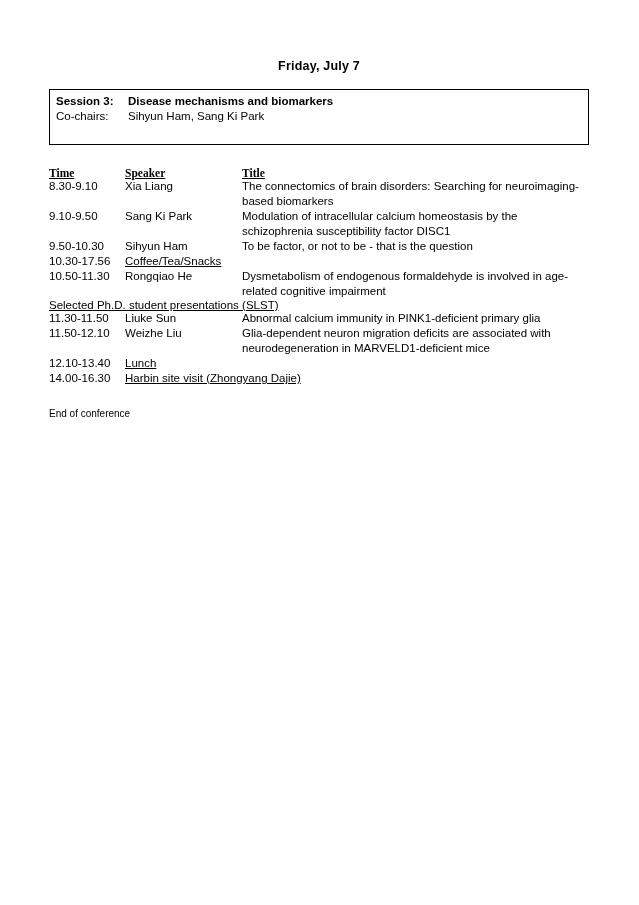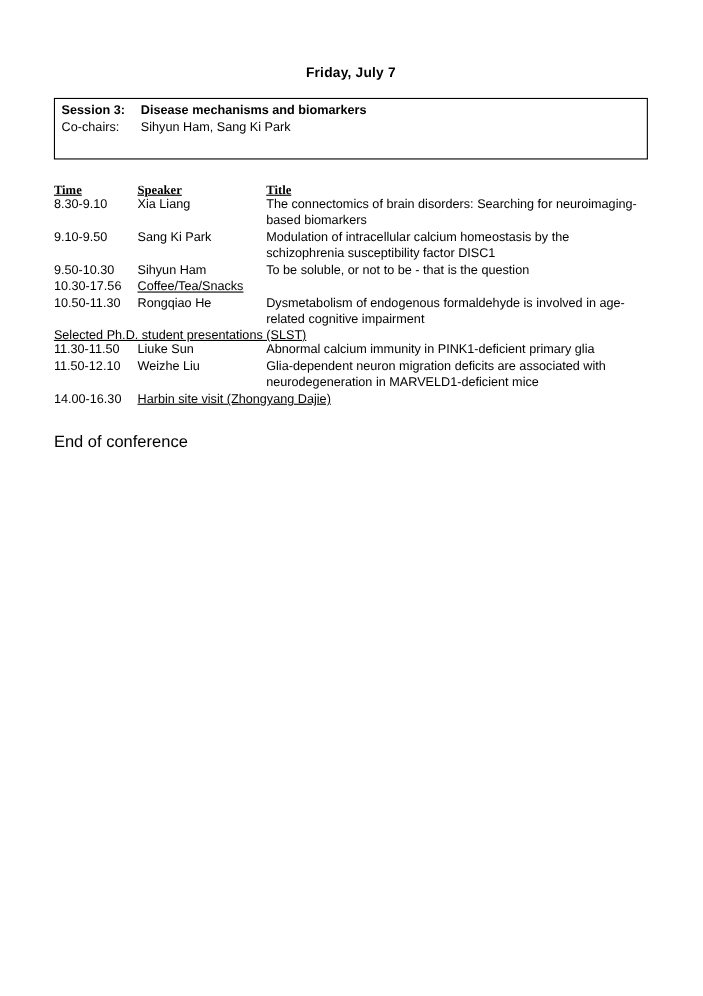--- a/index.html
+++ b/index.html
@@ -85,21 +85,21 @@
   .underline {
     text-decoration: underline;
   }
   .section-note {
     font-size: 11.5px;
     text-decoration: underline;
     padding-bottom: 14px;
     padding-top: 2px;
   }
   .end-note {
-    font-size: 15px;
+    font-size: 10px;
     margin-top: 22px;
   }
 </style>
 </head>
 <body>
 
 <div class="page">
   <div class="content">
 
     <div class="doc-title">Friday, July 7</div>
@@ -131,21 +131,21 @@
 
         <tr class="row">
           <td class="col-time">9.10-9.50</td>
           <td class="col-speaker">Sang Ki Park</td>
           <td class="col-title">Modulation of intracellular calcium homeostasis by the schizophrenia susceptibility factor DISC1</td>
         </tr>
 
         <tr class="row">
           <td class="col-time">9.50-10.30</td>
           <td class="col-speaker">Sihyun Ham</td>
-          <td class="col-title">To be soluble, or not to be - that is the question</td>
+          <td class="col-title">To be factor, or not to be - that is the question</td>
         </tr>
 
         <tr class="row">
           <td class="col-time">10.30-17.56</td>
           <td class="col-speaker underline" colspan="2">Coffee/Tea/Snacks</td>
         </tr>
 
         <tr class="row">
           <td class="col-time">10.50-11.30</td>
           <td class="col-speaker">Rongqiao He</td>
@@ -161,20 +161,24 @@
           <td class="col-speaker">Liuke Sun</td>
           <td class="col-title">Abnormal calcium immunity in PINK1-deficient primary glia</td>
         </tr>
 
         <tr class="row">
           <td class="col-time">11.50-12.10</td>
           <td class="col-speaker">Weizhe Liu</td>
           <td class="col-title">Glia-dependent neuron migration deficits are associated with neurodegeneration in MARVELD1-deficient mice</td>
         </tr>
 
+        <tr class="row">
+          <td class="col-time">12.10-13.40</td>
+          <td class="col-speaker underline" colspan="2">Lunch</td>
+        </tr>
 
         <tr class="row">
           <td class="col-time">14.00-16.30</td>
           <td class="col-speaker underline" colspan="2">Harbin site visit (Zhongyang Dajie)</td>
         </tr>
       </tbody>
     </table>
 
     <div class="end-note">End of conference</div>
 

